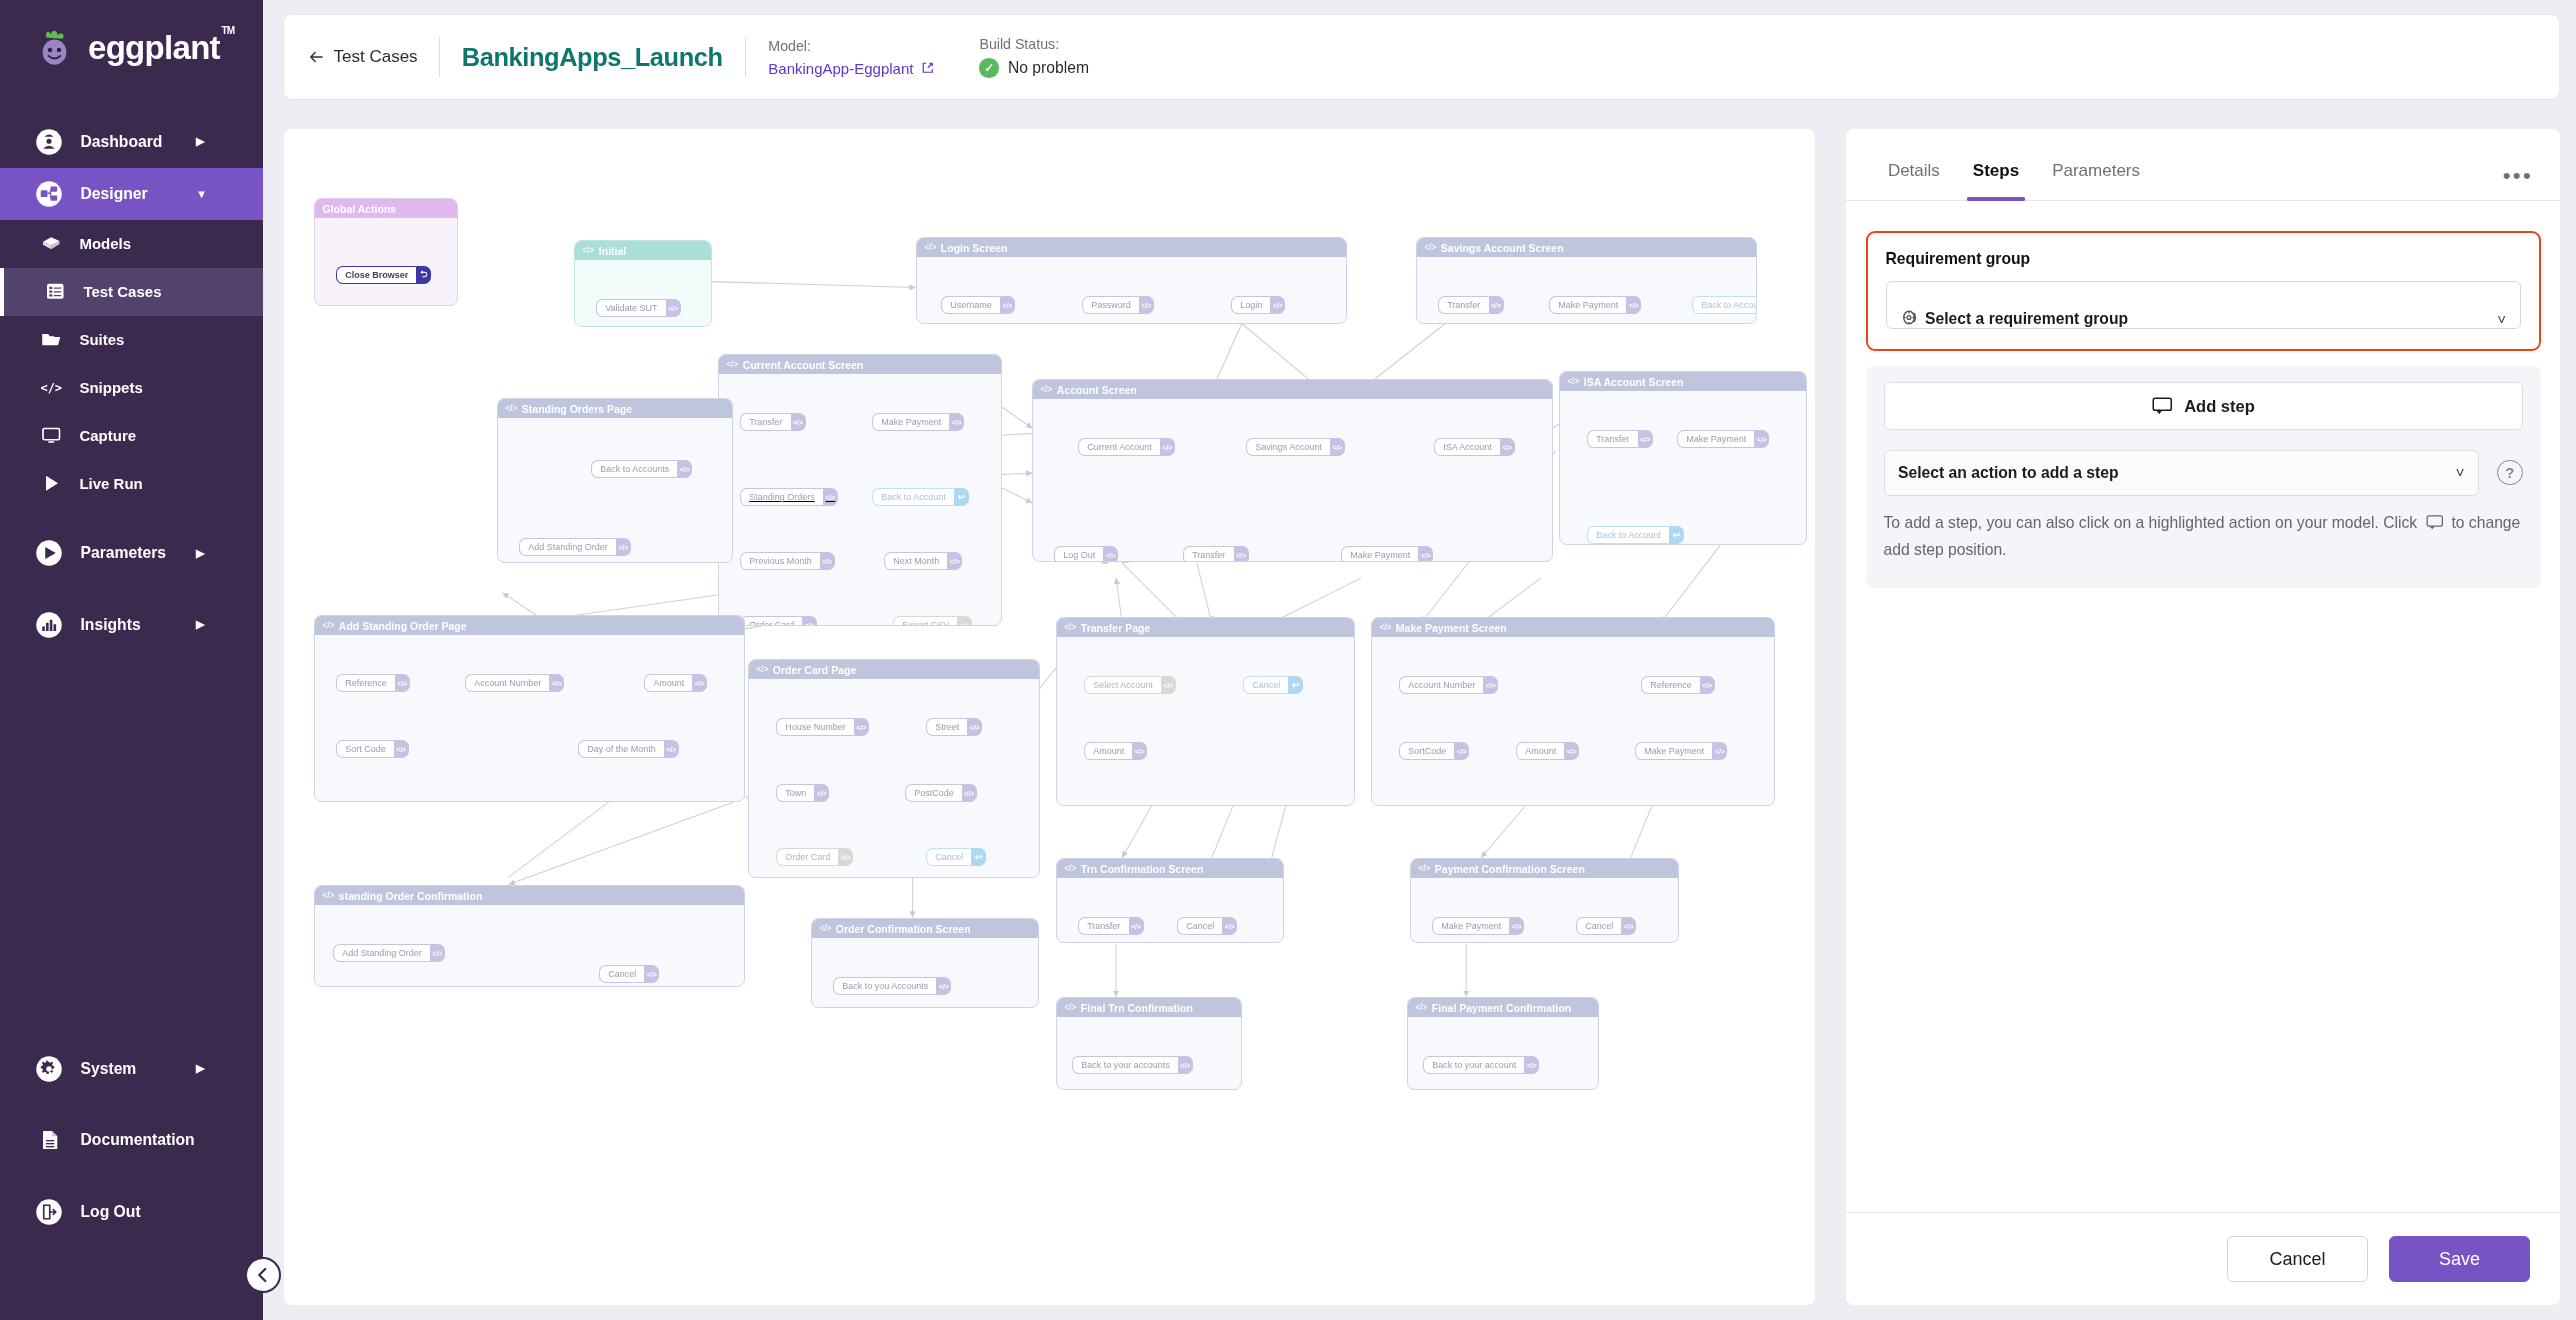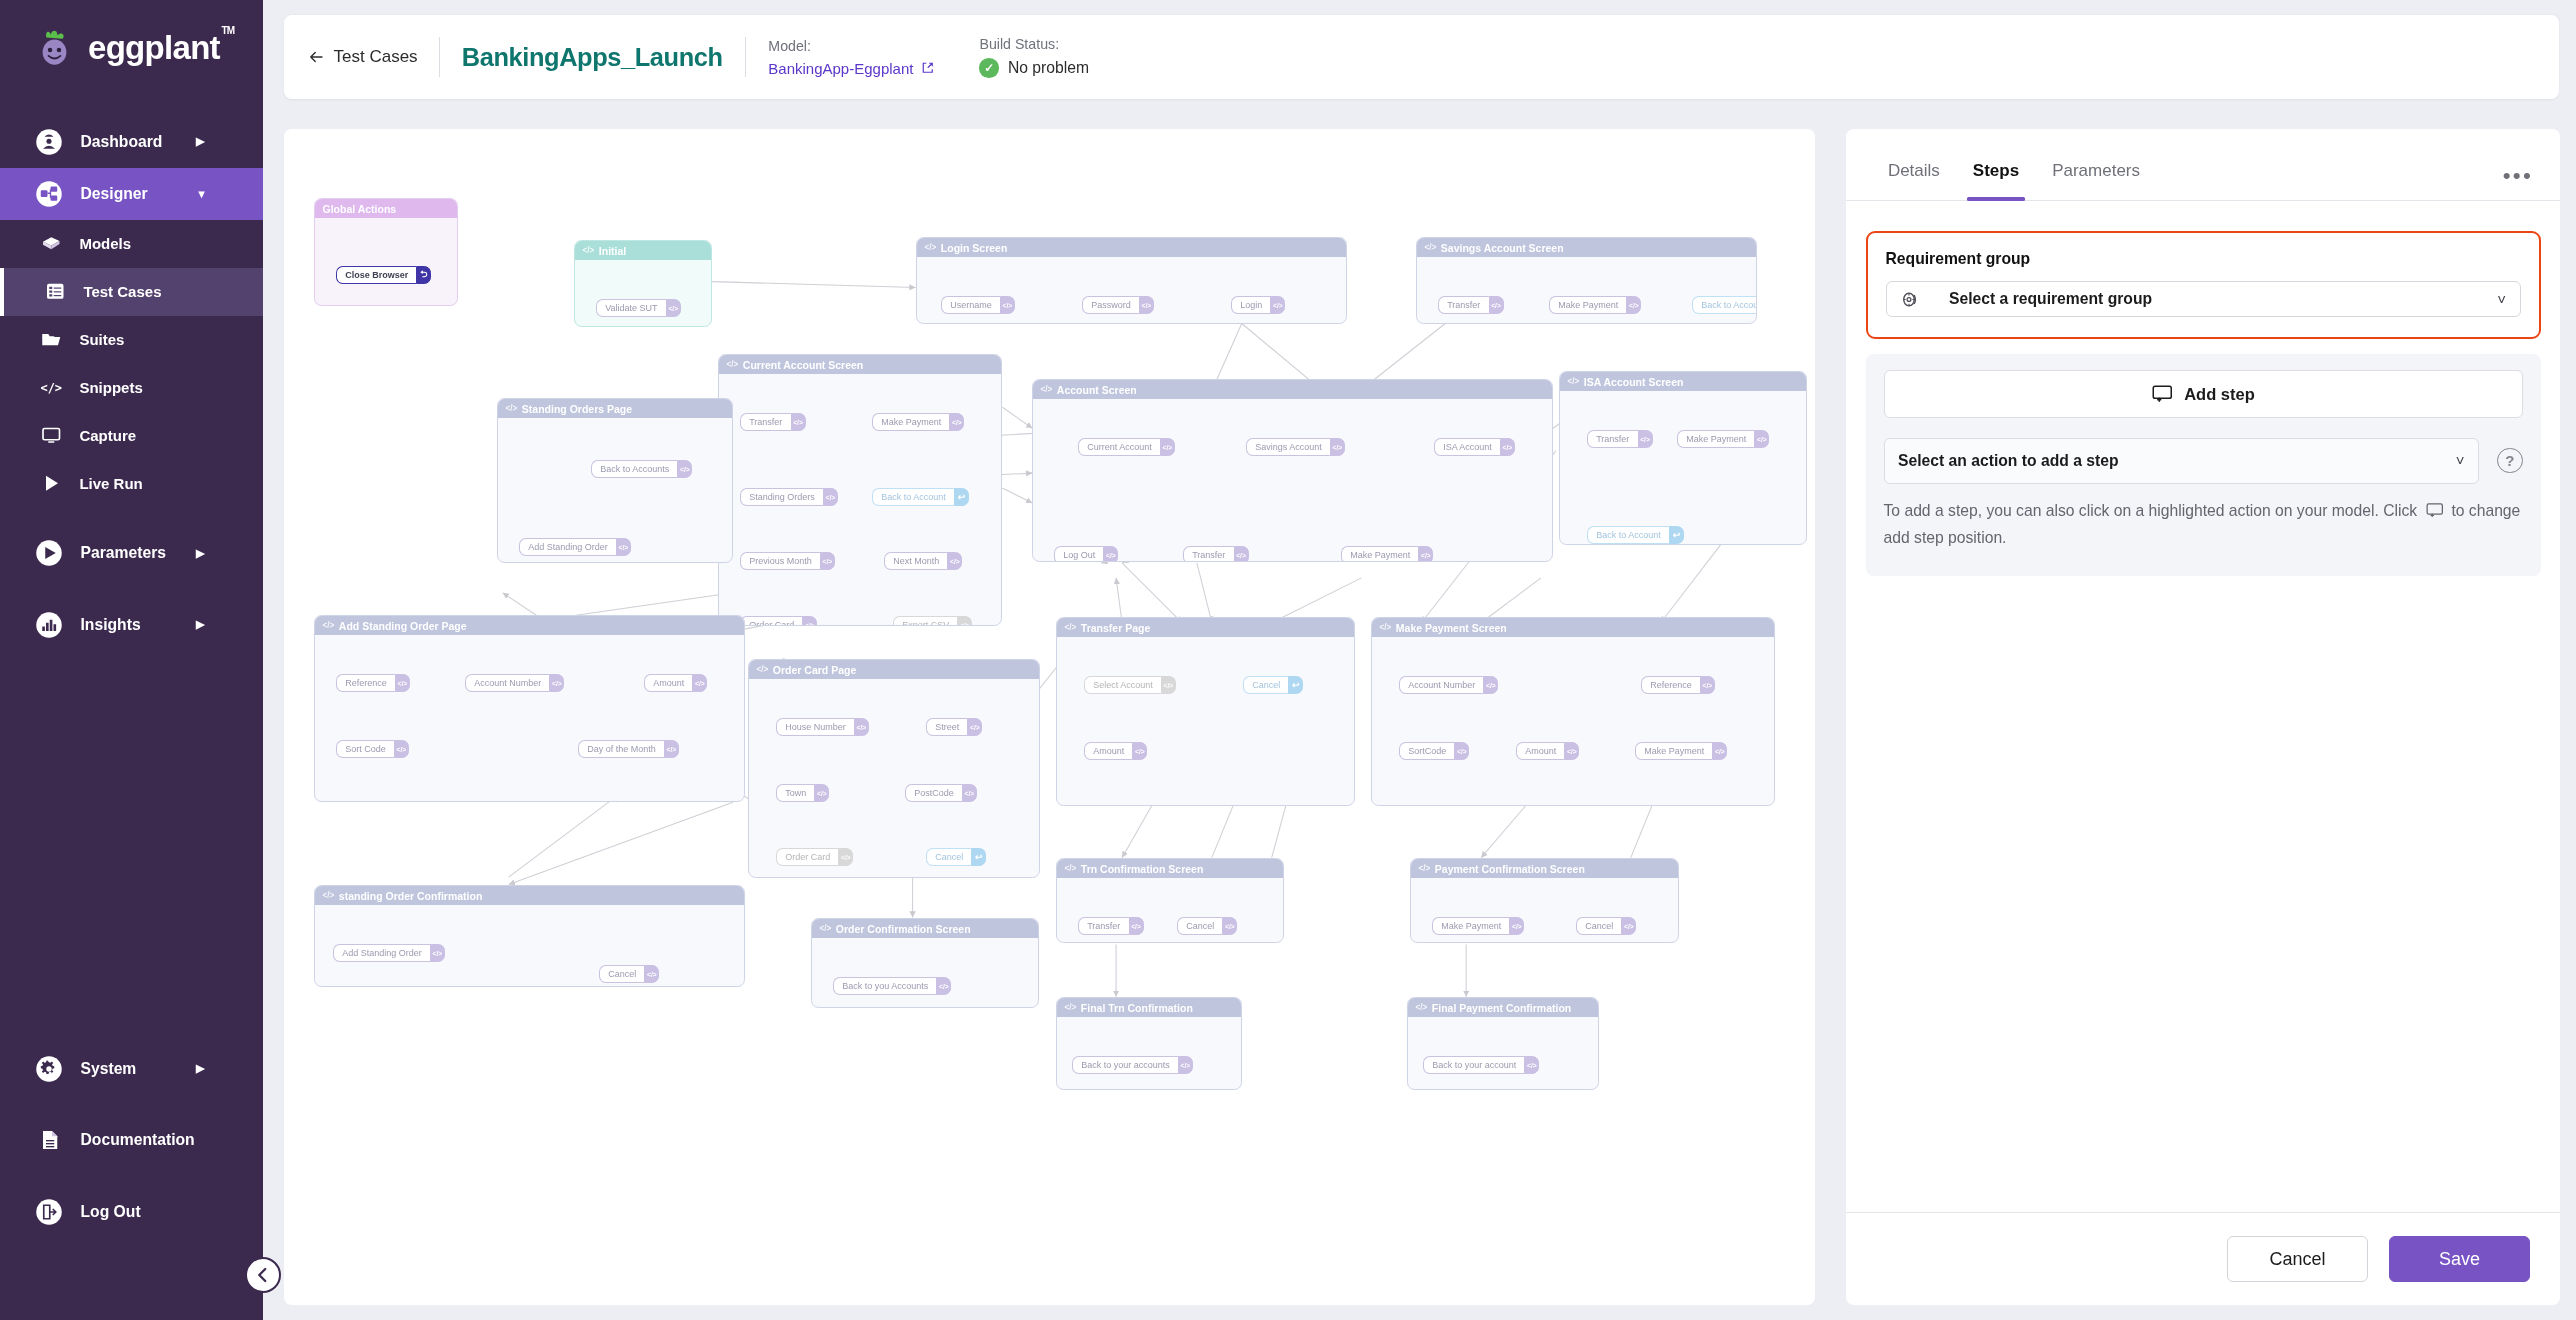--- a/index.html
+++ b/index.html
@@ -194,23 +194,23 @@
   }
 
   .req-box {
     margin: 30px 19.5px 0 19.5px;
     border: 2.2px solid #ec4514;
     border-radius: 9px;
     padding: 16.5px 18px 19.5px 18px;
   }
   .req-label { font-size: 15.7px; font-weight: 700; color: #111; margin-bottom: 13.5px; }
   .select-ctl {
-    height: 36px; border: 0.7px solid #d7d8de; border-radius: 6px;
-    background: #fff; display: flex; align-items: center;
-    padding: 0 13.5px; gap: 28px; cursor: pointer;
+    height: 48px; border: 0.7px solid #d7d8de; border-radius: 6px;
+    background: #fff; display: flex; align-items: flex-end;
+    padding: 0 13.5px; gap: 4px; cursor: pointer;
   }
   .select-ctl .txt { font-size: 15.7px; font-weight: 700; color: #1c1c1c; flex: 1; }
   .chev { color: #3a3b45; font-size: 15px; }
 
   .steps-area {
     margin: 15px 19.5px 0 19.5px;
     background: #f4f5f8;
     border-radius: 7.5px;
     padding: 16.5px 18px 25.4px 18px;
   }
@@ -586,21 +586,21 @@
         </div>
         <div class="node-body">
           <div class="act" style="left: 21px; top: 39px;">
             <span class="lbl">Transfer</span>
             <span class="sfx">&lt;/&gt;</span>
           </div>
           <div class="act" style="left: 153px; top: 39px;">
             <span class="lbl">Make Payment</span>
             <span class="sfx">&lt;/&gt;</span>
           </div>
-          <div class="act" style="left: 21px; top: 114px;">
+          <div class="act" style="left: 21px; top: 114px; text-decoration: underline;">
             <span class="lbl">Standing Orders</span>
             <span class="sfx">&lt;/&gt;</span>
           </div>
           <div class="act back" style="left: 153px; top: 114px;">
             <span class="lbl">Back to Account</span>
             <span class="sfx">↩</span>
           </div>
           <div class="act" style="left: 21px; top: 178px;">
             <span class="lbl">Previous Month</span>
             <span class="sfx">&lt;/&gt;</span>

